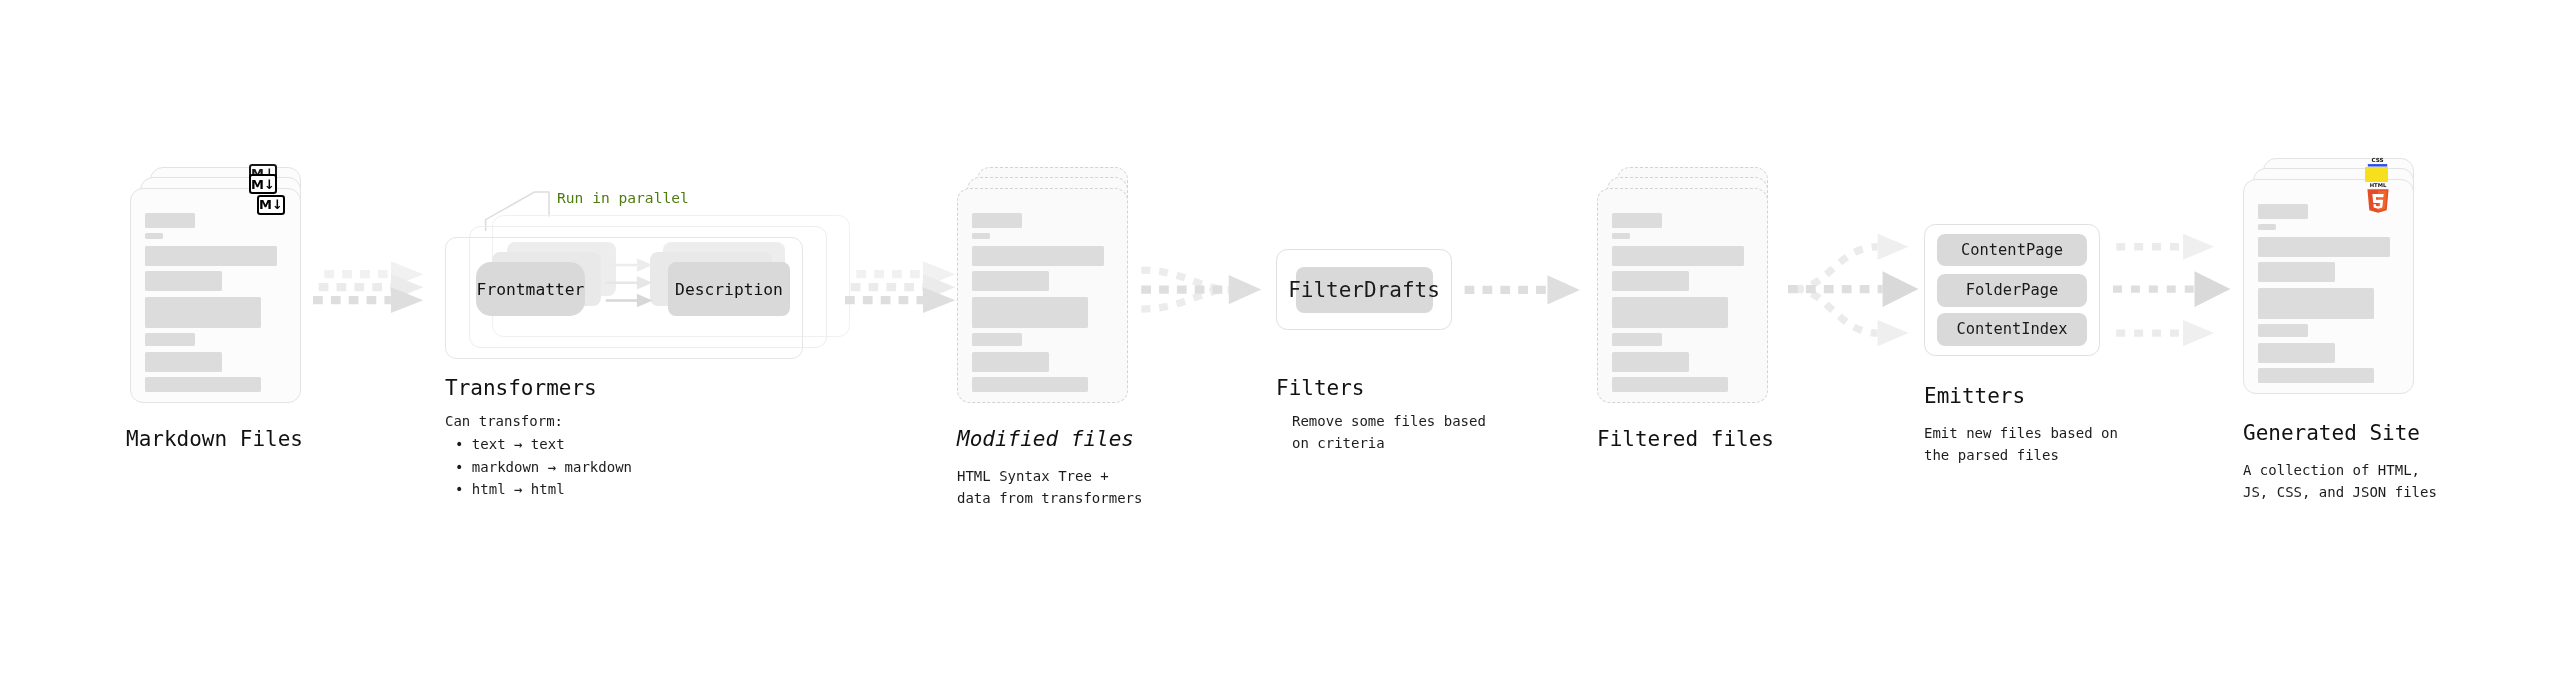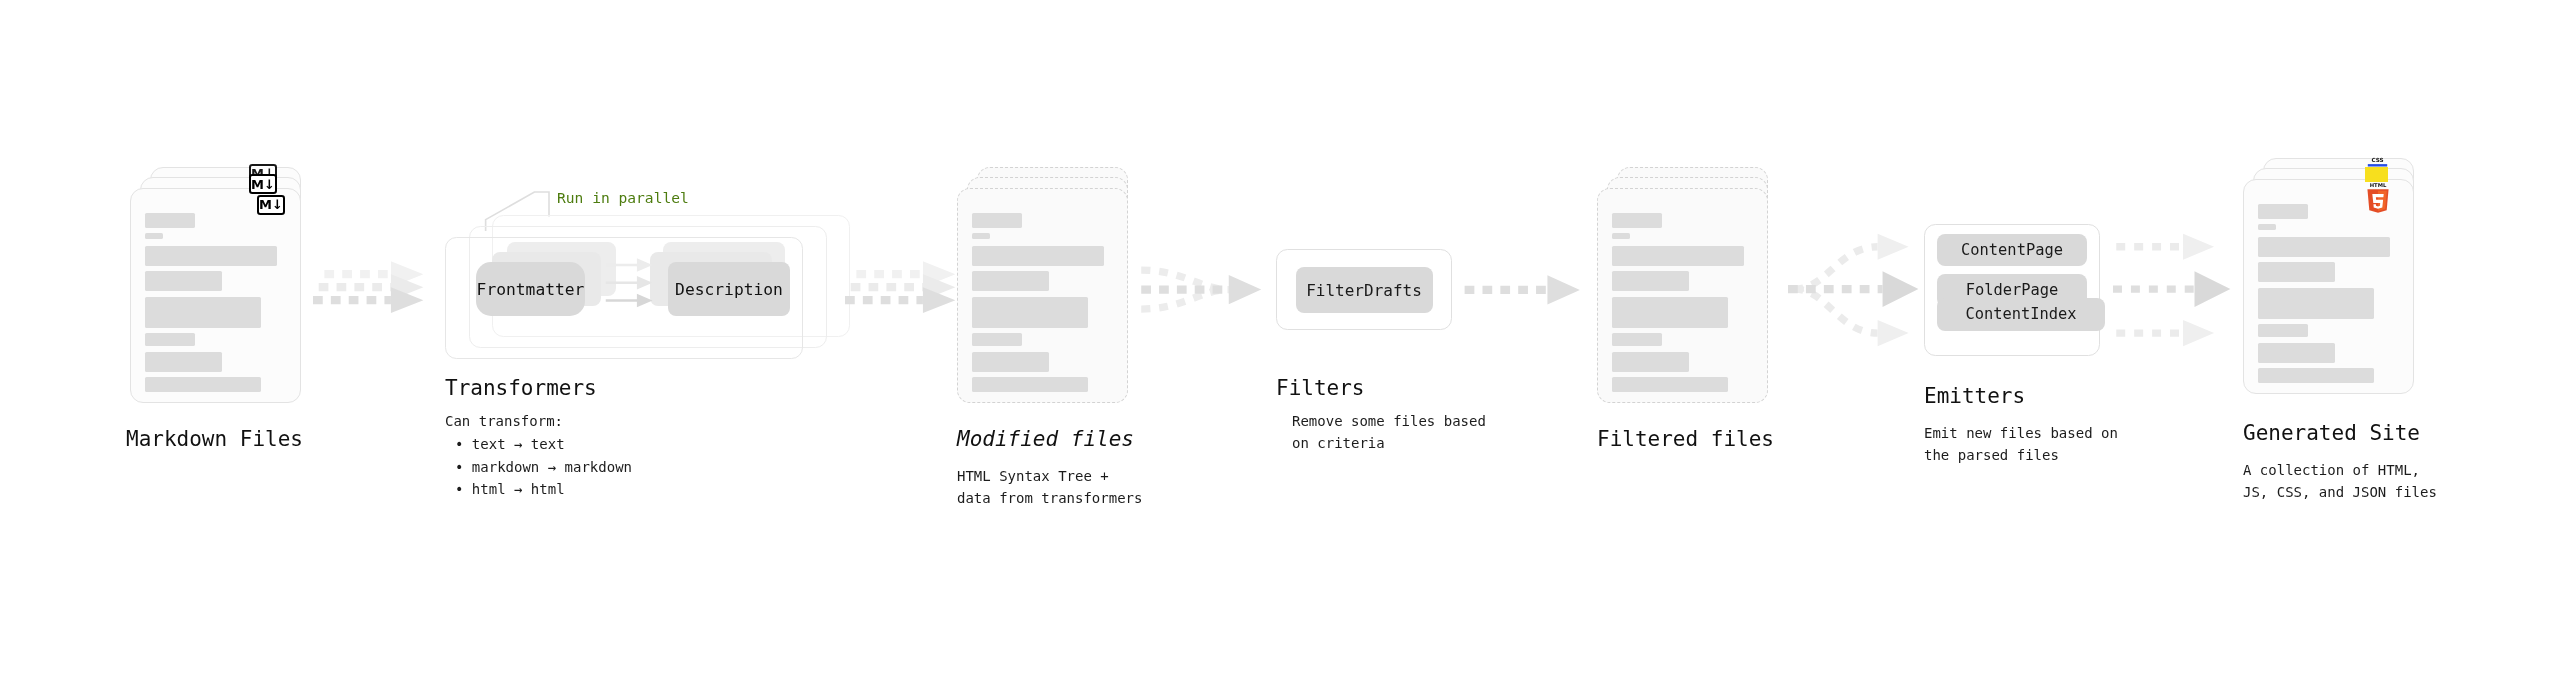--- a/index.html
+++ b/index.html
@@ -78,21 +78,21 @@
     background: #ffffff;
     border: 1.6px solid #e0e0e0;
     border-radius: 11.4px;
     box-sizing: border-box;
   }
   .chip {
     position: absolute;
     background: #d9d9d9;
     border-radius: 8.1px;
     color: #1a1a1a;
-    font-size: 16px;
+    font-size: 21px;
     display: flex;
     align-items: center;
     justify-content: center;
     white-space: nowrap;
     box-sizing: border-box;
   }
 
   
   .tf-layer {
     position: absolute;
@@ -251,21 +251,21 @@
       <div class="doc-line" style="width:116px;height:14.6px;"></div>
     </div>
   </div>
 
   <div class="title" style="left:1597px; top:427px;">Filtered files</div>
 
   <div class="node" style="left:1924px; top:224px; width:176px; height:132px;padding-left:31px;">
     <div class="box" style="left:0; top:0; width:176px; height:132px;"></div>
     <div class="chip" style="left:13px; top:9.8px; width:150px; height:32.5px; font-size:15.4px;">ContentPage</div>
     <div class="chip" style="left:13px; top:50px; width:150px; height:32.5px; font-size:15.4px;">FolderPage</div>
-    <div class="chip" style="left:13px; top:74px; width:168px; height:32.5px; font-size:15.4px;">ContentIndex</div>
+    <div class="chip" style="left:13px; top:89px; width:150px; height:32.5px; font-size:15.4px;">ContentIndex</div>
   </div>
 
   <div class="title" style="left:1924px; top:384px;">Emitters</div>
   <div class="sub" style="left:1924px; top:423px;">Emit new files based on
 the parsed files</div>
 
   <div class="node doc-stack" style="left:2243px; top:158px;">
     <div class="doc-card doc-back2"></div>
     <div class="doc-card doc-back1"></div>
     <div class="doc-card doc-front"></div>

